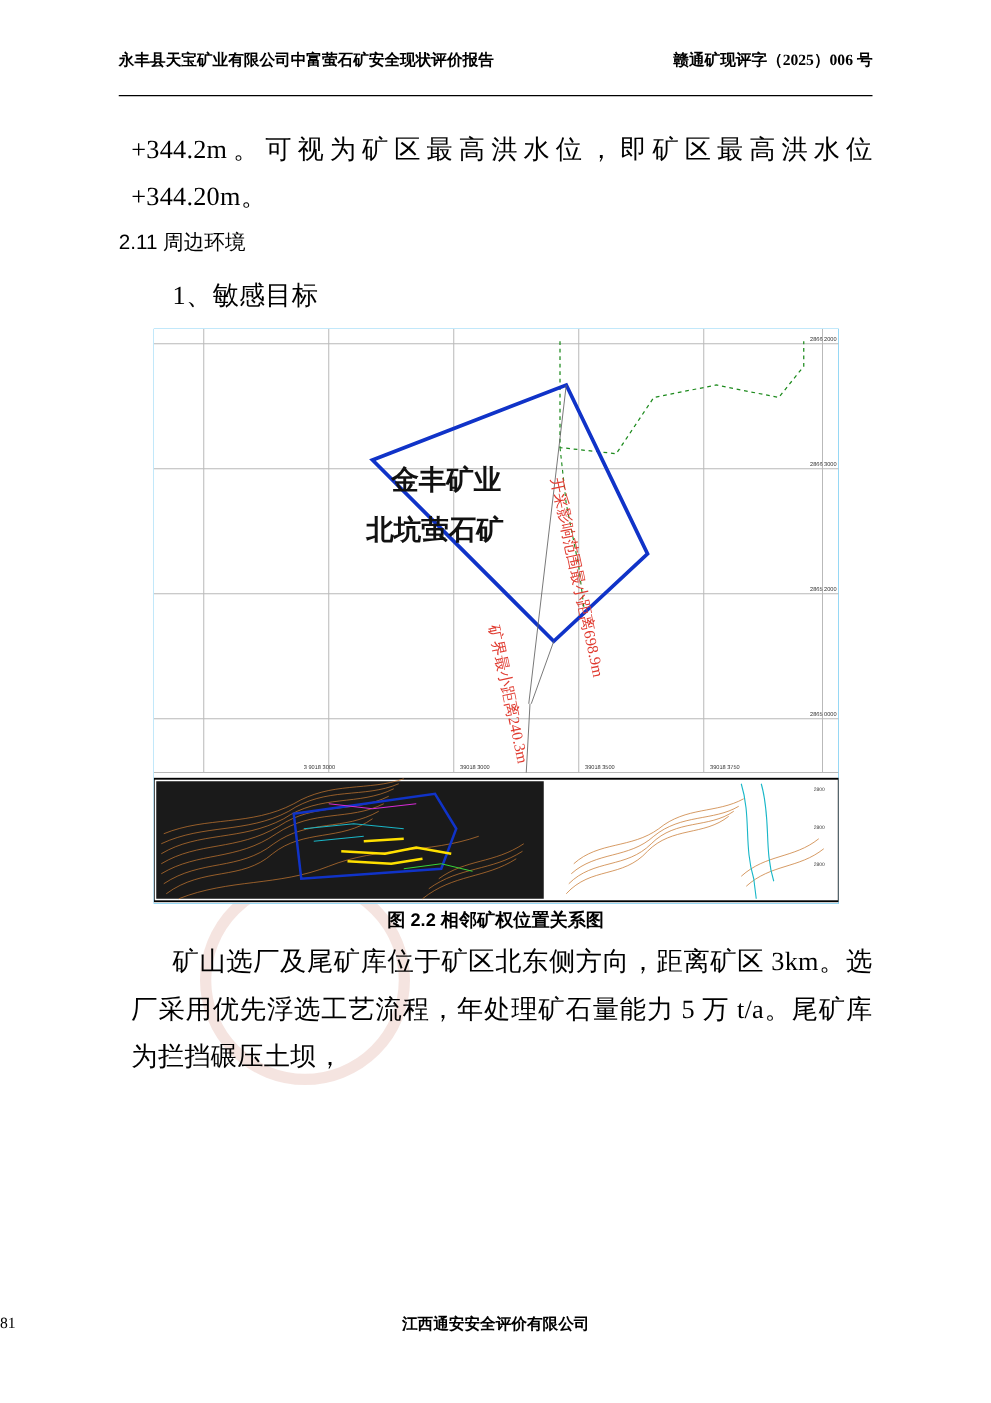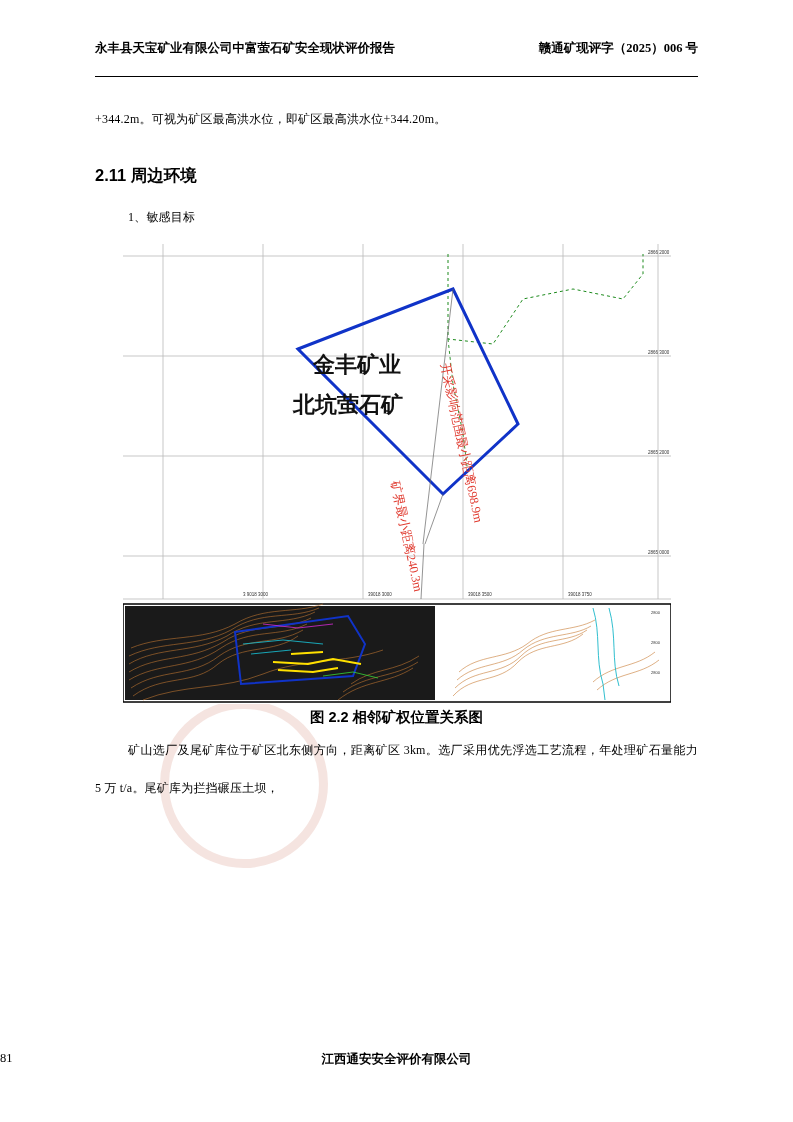--- a/index.html
+++ b/index.html
@@ -60,32 +60,32 @@
     font-size: 12.5px;
   }
   
   .content {
     position: absolute;
     left: 95px;
     top: 100px;
     width: 603px;
   }
   p.body {
-    margin: 0 0 0 0;
-    font-size: 12px;
+    margin: 0 0 0 10px;
+    font-size: 21px;
     line-height: 38px;
     text-align: justify;
     text-justify: inter-ideograph;
     letter-spacing: 0.2px;
   }
   .indent2 { text-indent: 33px; }
   h2.heading {
-    margin: 20px 0 6px 0;
+    margin: 1px 0 6px 0;
     font-size: 16.5px;
-    font-weight: bold;
+    font-weight: normal;
     line-height: 34px;
     font-family: "Liberation Sans", sans-serif;
   }
   .fig-caption {
     text-align: center;
     font-size: 14.5px;
     font-weight: bold;
     margin: 4px 0 4px 0;
     font-family: "Liberation Sans", sans-serif;
   }

